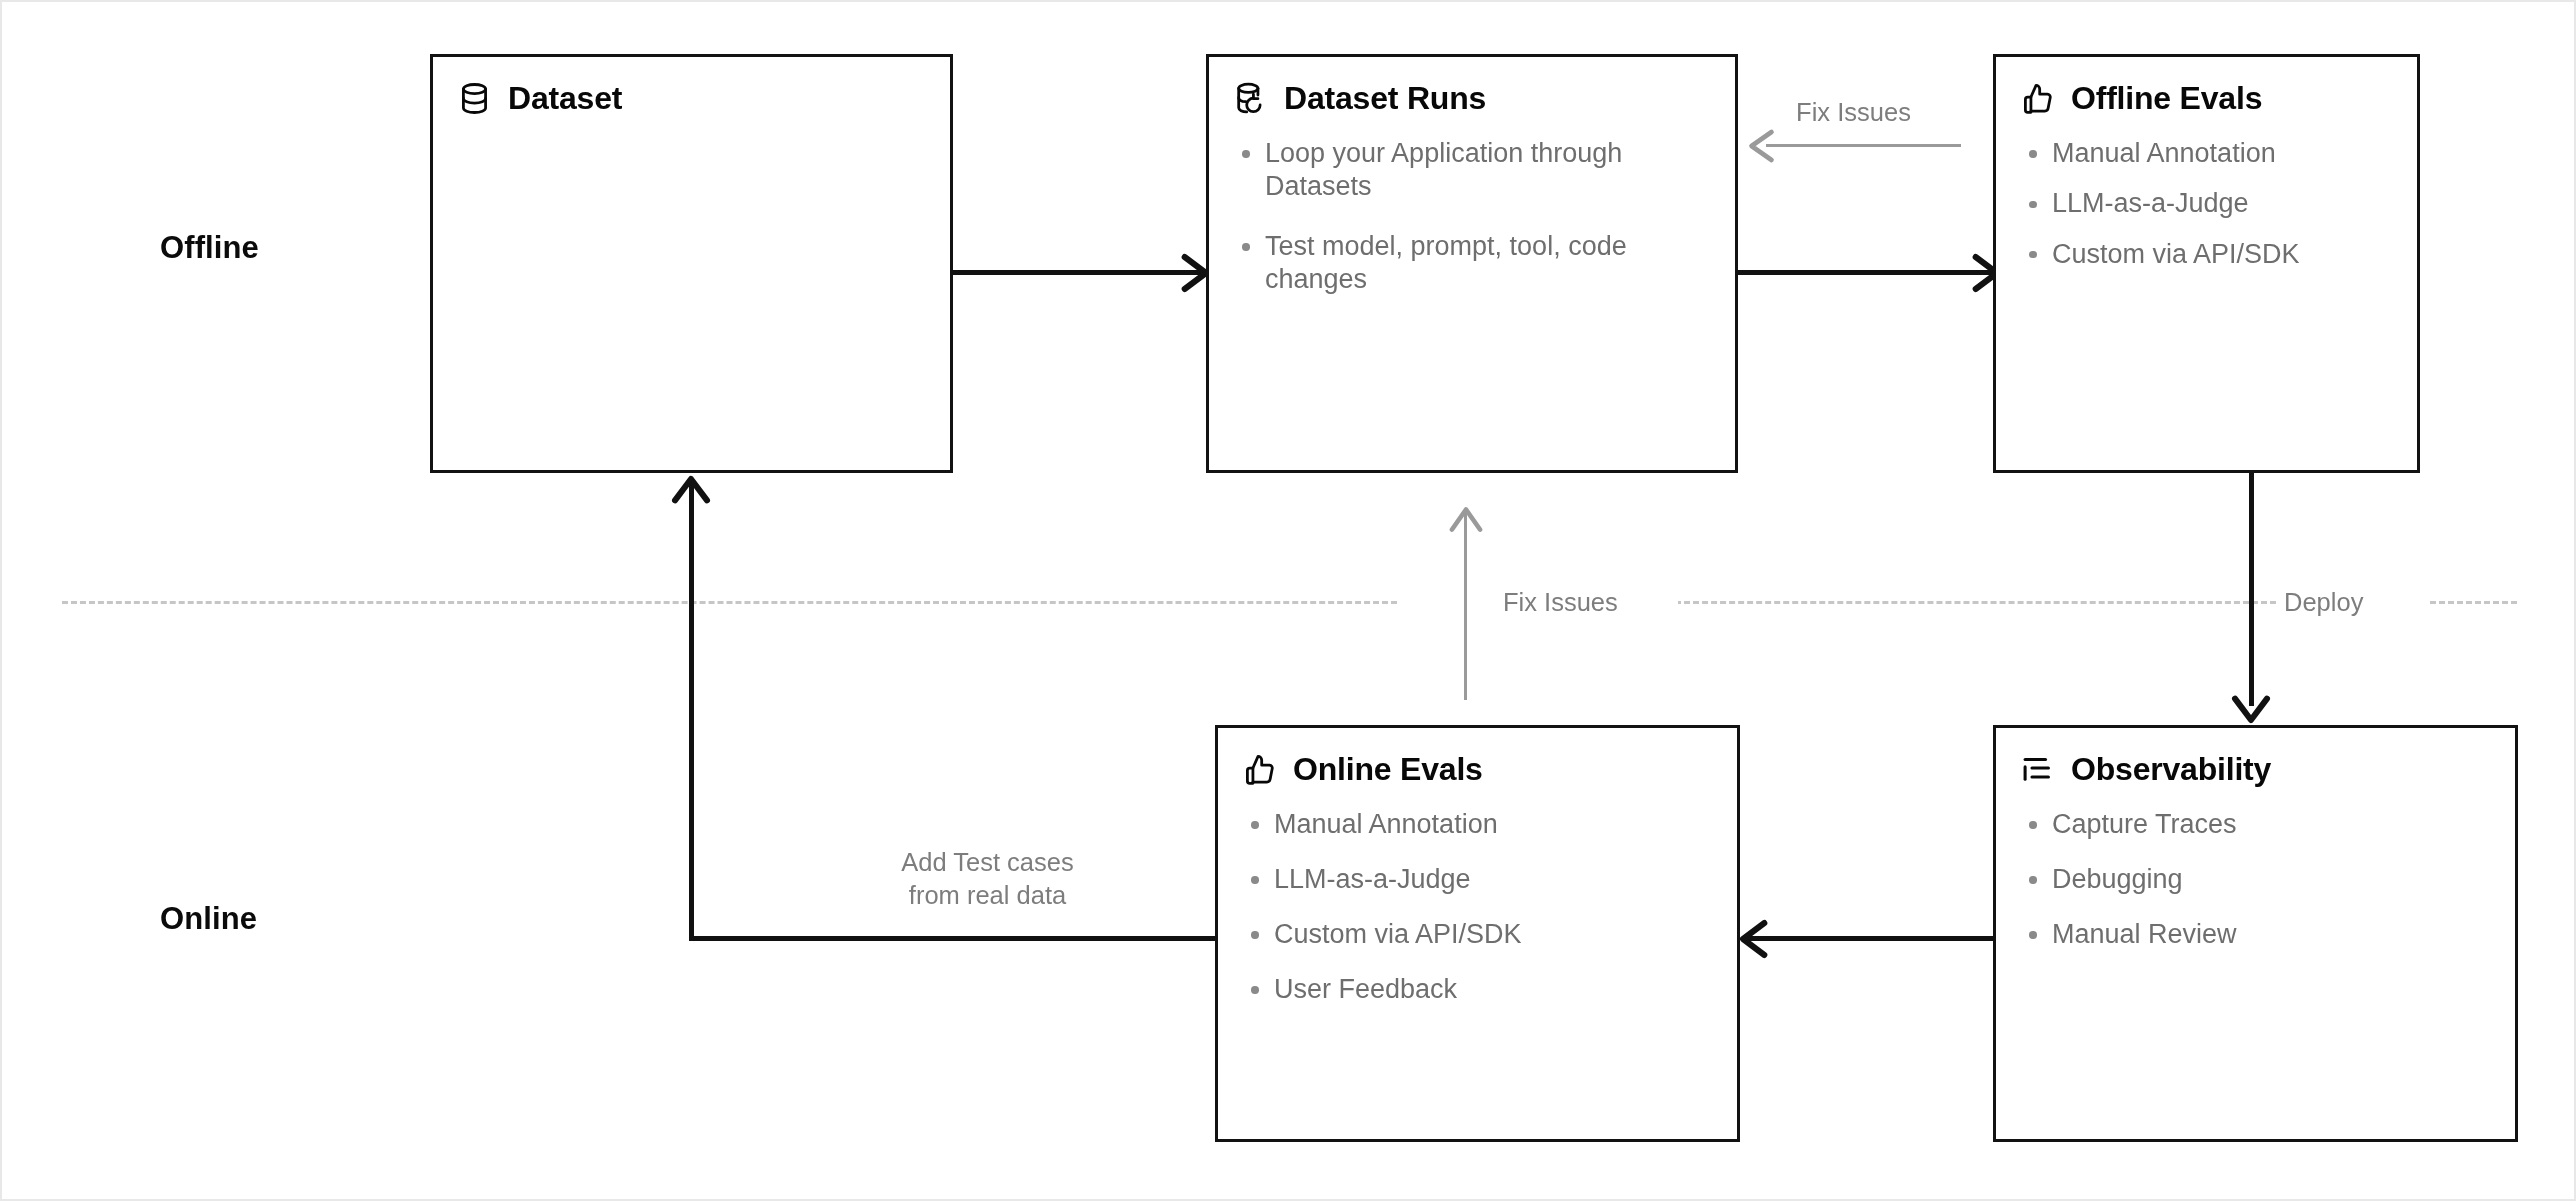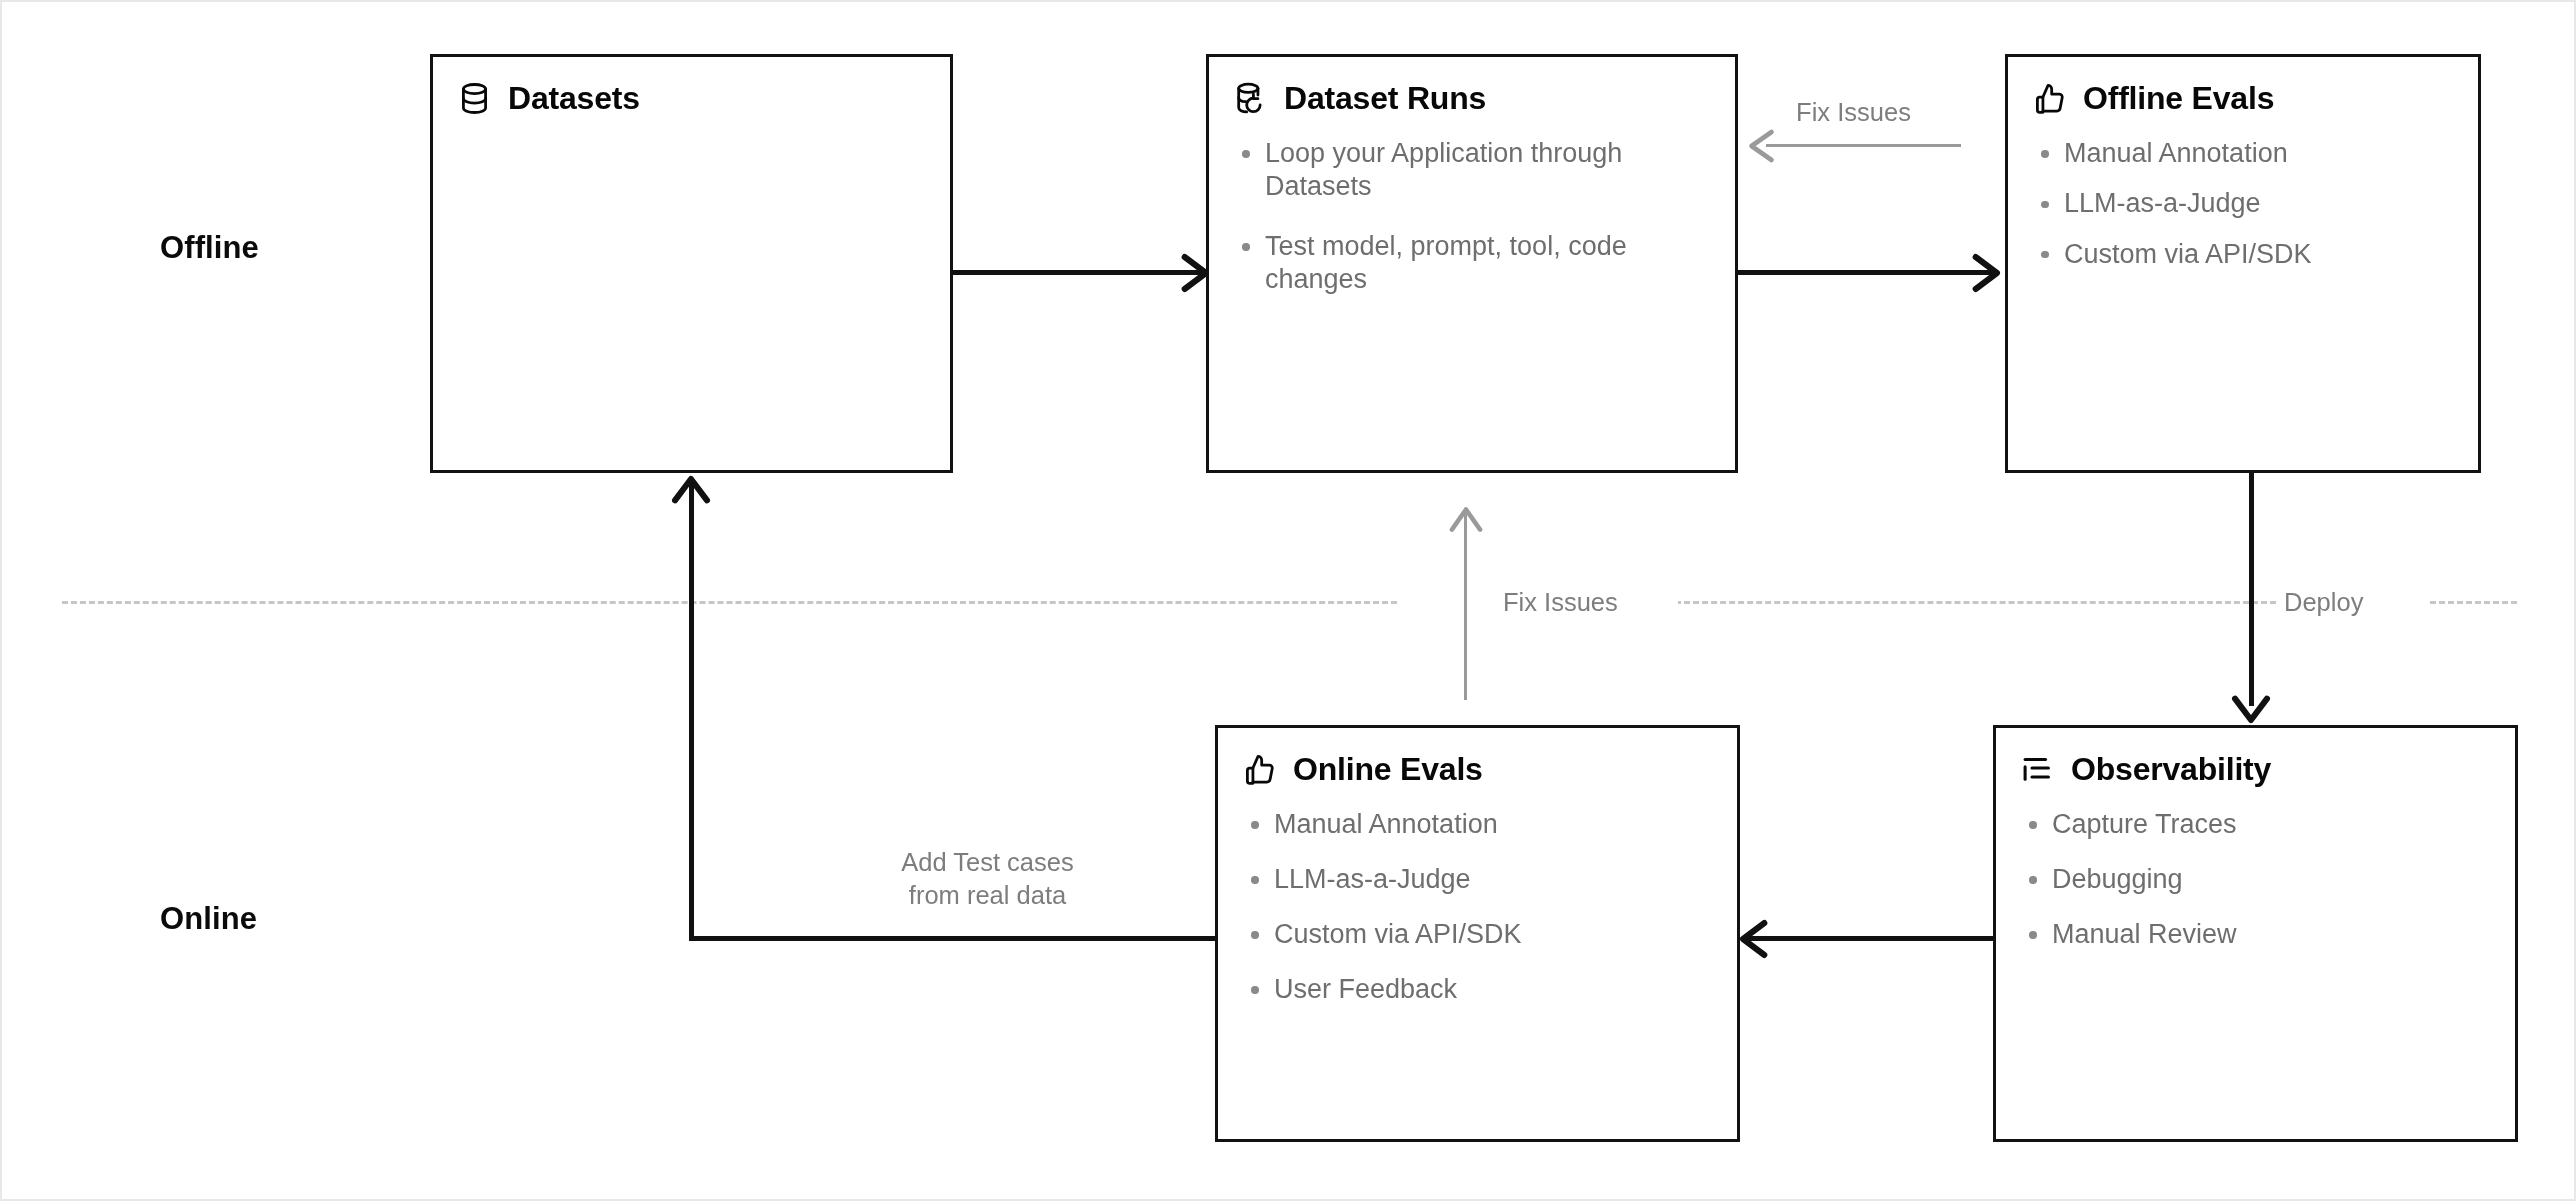--- a/index.html
+++ b/index.html
@@ -178,21 +178,21 @@
   <div class="label-bg" style="left:1488px; top:577px; width:188px; height:47px;"></div>
   <div class="edge-label" style="left:1501px; top:584px;">Fix Issues</div>
 
   <div class="node" style="left:428px; top:52px; width:523px; height:419px;">
     <div class="node-head">
       <svg class="node-icon" viewBox="0 0 24 24">
         <ellipse cx="12" cy="5.5" rx="7.6" ry="3.1" fill="none" stroke="#080808" stroke-width="1.9"></ellipse>
         <path d="M4.4 5.5 V18.5 C4.4 20.2 7.8 21.6 12 21.6 C16.2 21.6 19.6 20.2 19.6 18.5 V5.5" fill="none" stroke="#080808" stroke-width="1.9" stroke-linecap="round"></path>
         <path d="M4.4 12 C4.4 13.7 7.8 15.1 12 15.1 C16.2 15.1 19.6 13.7 19.6 12" fill="none" stroke="#080808" stroke-width="1.9" stroke-linecap="round"></path>
       </svg>
-      <span class="node-title">Datasets</span>
+      <span class="node-title">Dataset</span>
     </div>
   </div>
 
   <div class="node" style="left:1204px; top:52px; width:532px; height:419px;">
     <div class="node-head">
       <svg class="node-icon" viewBox="0 0 24 24">
         <ellipse cx="10.5" cy="5" rx="6.6" ry="2.8" fill="none" stroke="#080808" stroke-width="1.9"></ellipse>
         <path d="M3.9 5 V18.4 C3.9 19.9 6.3 21.1 9.4 21.2" fill="none" stroke="#080808" stroke-width="1.9" stroke-linecap="round"></path>
         <path d="M17.1 5 V9.6" fill="none" stroke="#080808" stroke-width="1.9" stroke-linecap="round"></path>
         <path d="M3.9 11.4 C3.9 12.9 6.0 14.0 8.9 14.2" fill="none" stroke="#080808" stroke-width="1.9" stroke-linecap="round"></path>
@@ -200,21 +200,21 @@
         <path d="M14.0 9.0 L14.0 12.1 L17.1 12.1" fill="none" stroke="#080808" stroke-width="1.9" stroke-linecap="round" stroke-linejoin="round"></path>
       </svg>
       <span class="node-title">Dataset Runs</span>
     </div>
     <ul class="bullets" style="max-width:402px;">
       <li style="margin-bottom:27px;">Loop your Application through Datasets</li>
       <li>Test model, prompt, tool, code changes</li>
     </ul>
   </div>
 
-  <div class="node" style="left:1991px; top:52px; width:476px; height:419px;margin-left:12px;">
+  <div class="node" style="left:1991px; top:52px; width:427px; height:419px;">
     <div class="node-head">
       <svg class="node-icon" viewBox="0 0 24 24">
         <path d="M7.5 21.5 H5.3 A1.6 1.6 0 0 1 3.7 19.9 V12.6 A1.6 1.6 0 0 1 5.3 11.0 H7.5 Z" fill="none" stroke="#080808" stroke-width="1.9" stroke-linejoin="round"></path>
         <path d="M7.5 11.0 L11.0 3.0 A2.5 2.5 0 0 1 13.5 5.5 V9.0 H18.8 A2.0 2.0 0 0 1 20.7 11.5
                  L19.3 18.6 A2.3 2.3 0 0 1 17.0 20.6 H7.5" fill="none" stroke="#080808" stroke-width="1.9" stroke-linejoin="round" stroke-linecap="round"></path>
       </svg>
       <span class="node-title">Offline Evals</span>
     </div>
     <ul class="bullets">
       <li>Manual Annotation</li>

